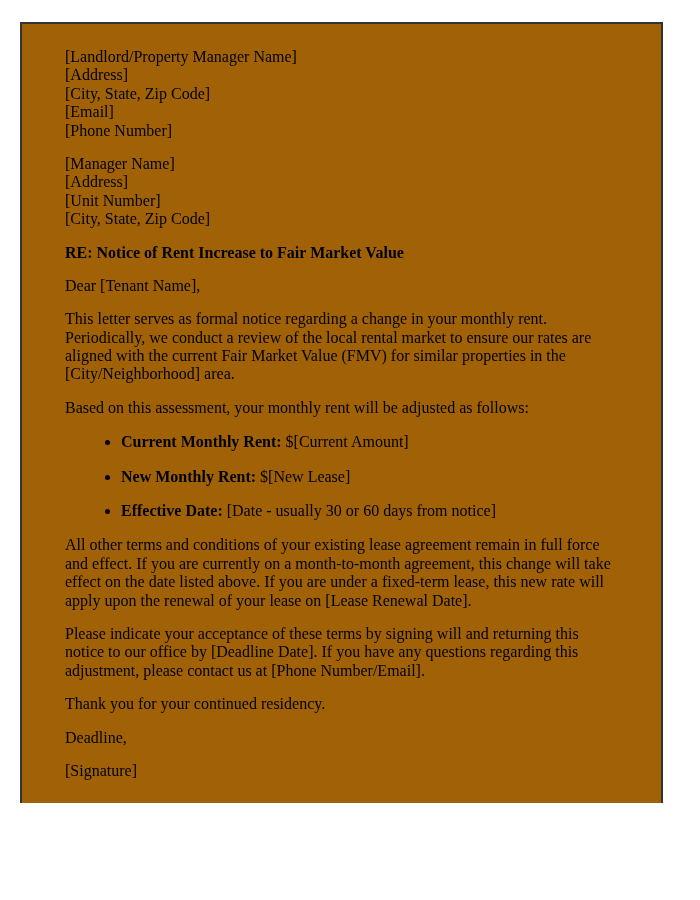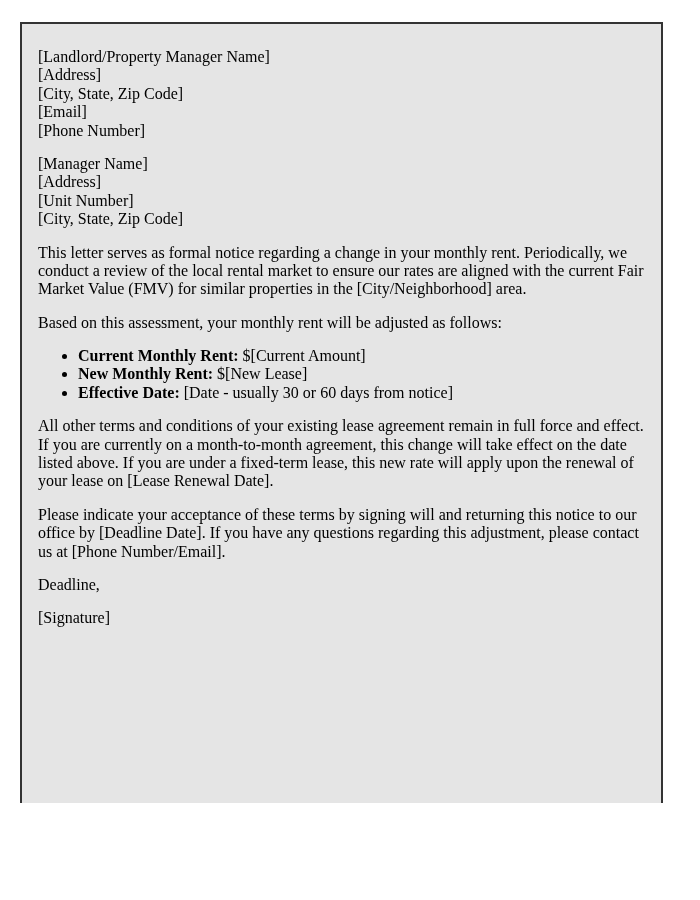--- a/index.html
+++ b/index.html
@@ -19,40 +19,40 @@
   }
   .letter-frame {
     position: absolute;
     left: 20px;
     top: 22px;
     width: 643px;
     height: 781px;
     box-sizing: border-box;
     border: 2px solid #333333;
     border-bottom: none;
-    padding: 24px 16px;
+    padding: 24px 43px;
     overflow: hidden;
-    background: #e5e5e5;
+    background: #a16207;
   }
   .letter-frame p {
     margin: 15px 0;
   }
   .letter-frame p:first-child {
     margin-top: 0;
   }
   .subject {
     font-weight: bold;
   }
   ul.rent-details {
     margin: 15px 0;
     padding-left: 40px;
     list-style-type: disc;
   }
   ul.rent-details li {
-    margin: 0;
+    margin: 16px;
     padding: 0;
   }
   .detail-label {
     font-weight: bold;
   }
 </style>
 </head>
 <body>
 
 <div class="letter-frame">
@@ -66,35 +66,38 @@
   </p>
 
 
   <p>
     <span>[Manager Name]</span><br>
     <span>[Address]</span><br>
     <span>[Unit Number]</span><br>
     <span>[City, State, Zip Code]</span>
   </p>
 
+  <p class="subject">RE: Notice of Rent Increase to Fair Market Value</p>
 
+  <p>Dear [Tenant Name],</p>
 
 
   <p>This letter serves as formal notice regarding a change in your monthly rent. Periodically, we conduct a review of the local rental market to ensure our rates are aligned with the current Fair Market Value (FMV) for similar properties in the [City/Neighborhood] area.</p>
 
   <p>Based on this assessment, your monthly rent will be adjusted as follows:</p>
 
   <ul class="rent-details">
     <li><span class="detail-label">Current Monthly Rent:</span><span> $[Current Amount]</span></li>
     <li><span class="detail-label">New Monthly Rent:</span><span> $[New Lease]</span></li>
     <li><span class="detail-label">Effective Date:</span><span> [Date - usually 30 or 60 days from notice]</span></li>
   </ul>
 
   <p>All other terms and conditions of your existing lease agreement remain in full force and effect. If you are currently on a month-to-month agreement, this change will take effect on the date listed above. If you are under a fixed-term lease, this new rate will apply upon the renewal of your lease on [Lease Renewal Date].</p>
 
   <p>Please indicate your acceptance of these terms by signing will and returning this notice to our office by [Deadline Date]. If you have any questions regarding this adjustment, please contact us at [Phone Number/Email].</p>
 
+  <p>Thank you for your continued residency.</p>
 
   <p>Deadline,</p>
 
   <p>[Signature]</p>
 
 </div>
 
 </body></html>

